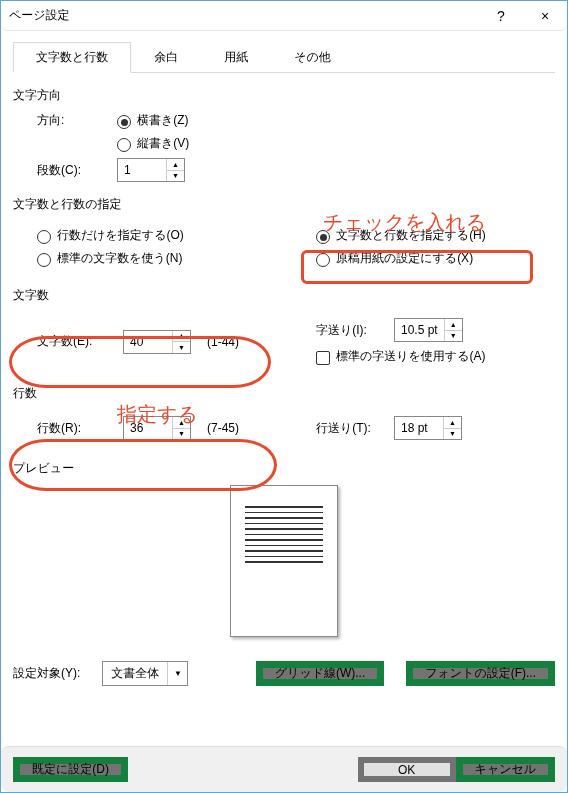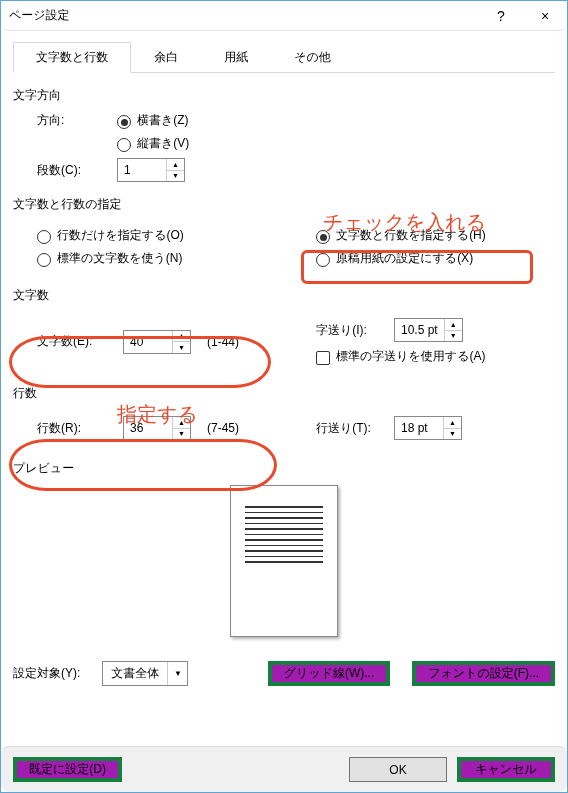--- a/index.html
+++ b/index.html
@@ -128,38 +128,37 @@
   border: 1px solid #888;
 }
 .select .val { padding: 0 8px; display:flex; align-items:center; min-width:62px; }
 .select .dd {
   width: 20px; border-left:1px solid #ccc;
   display:flex; align-items:center; justify-content:center; font-size:8px;
 }
 .btn-std {
   height: 25px;
   padding: 0 12px;
-  background: #a21caf;
-  border: 4px solid #15803d;
+  background: #737373;
+  border: 7px solid #15803d;
   display: inline-flex;
   align-items: center;
   justify-content:center;
   cursor: pointer;
 }
 .footer {
   border-top: 1px solid #ddd;
   background: #f0f0f0;
   padding: 10px 12px;
   display: flex;
   align-items: center;
-  gap: 10px;
   border-radius: 8px;
 }
 .footer .spacer { flex: 1; }
-.btn-std.ok { background:#e1e1e1; border:1px solid #737373; min-width:98px; }
+.btn-std.ok { background:#e1e1e1; border:6px solid #737373; min-width:98px; }
 .btn-std.wide { min-width:98px; }
 .annot {
   position: absolute;
   color: #e84a2e;
   font-size: 20px;
   font-family: "Yu Gothic", sans-serif;
   font-weight: 500;
   pointer-events: none;
 }
 .annot-box {

